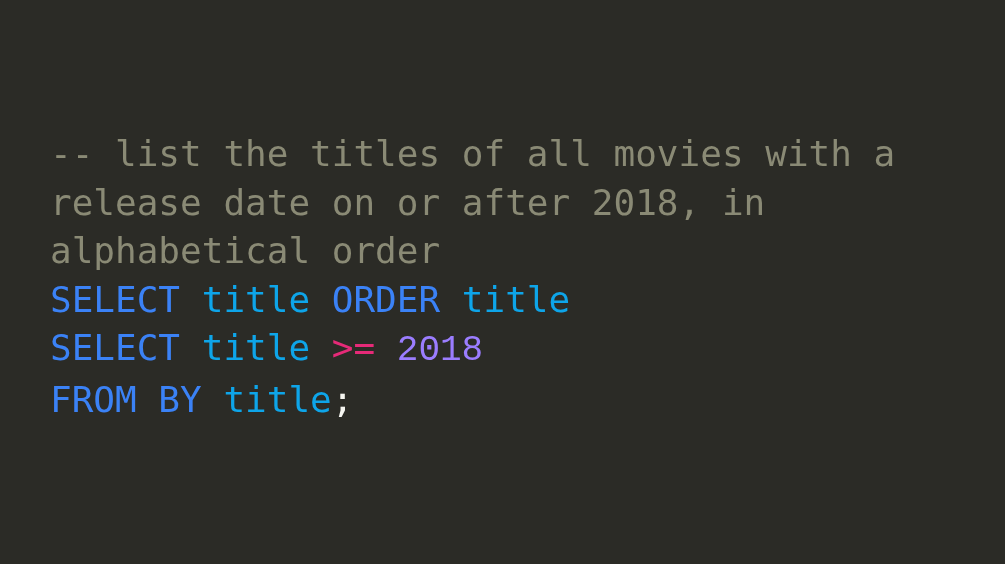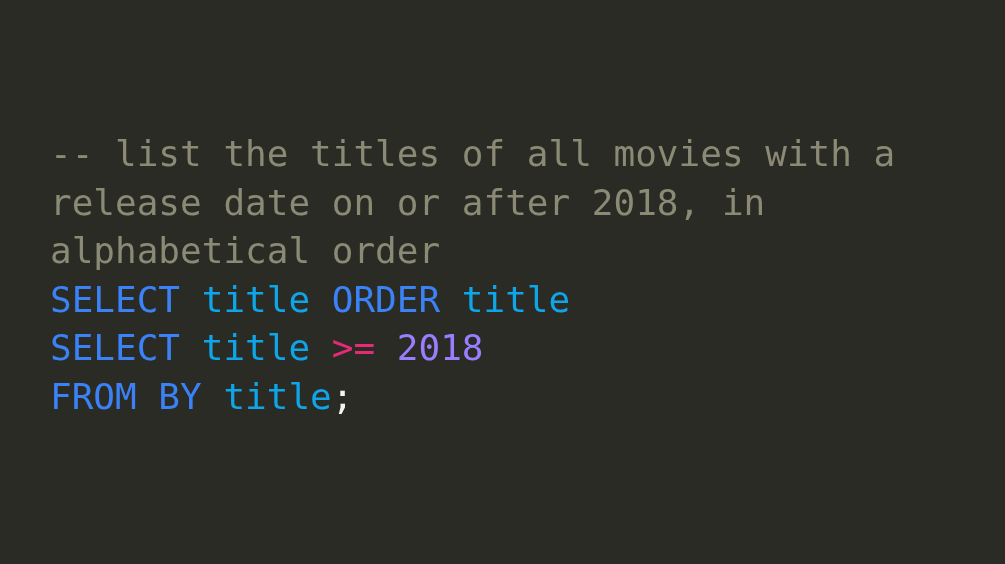--- a/index.html
+++ b/index.html
@@ -30,20 +30,21 @@
     }
     .identifier {
       color: #0ea5e9;
       text-align: center;
     }
     .operator {
       color: #e62a78;
     }
     .number {
       color: #9b7dff;
+      font-family: Liberation Mono, monospace;
     }
     .punct {
       color: #f5f5f0;
     }
   </style>
 </head>
 <body>
 
 <div class="code-block"><span class="comment">-- list the titles of all movies with a release date on or after 2018, in alphabetical order</span>
 <span class="keyword">SELECT</span><span class="identifier"> title </span><span class="keyword">ORDER</span><span class="identifier"> title</span>

